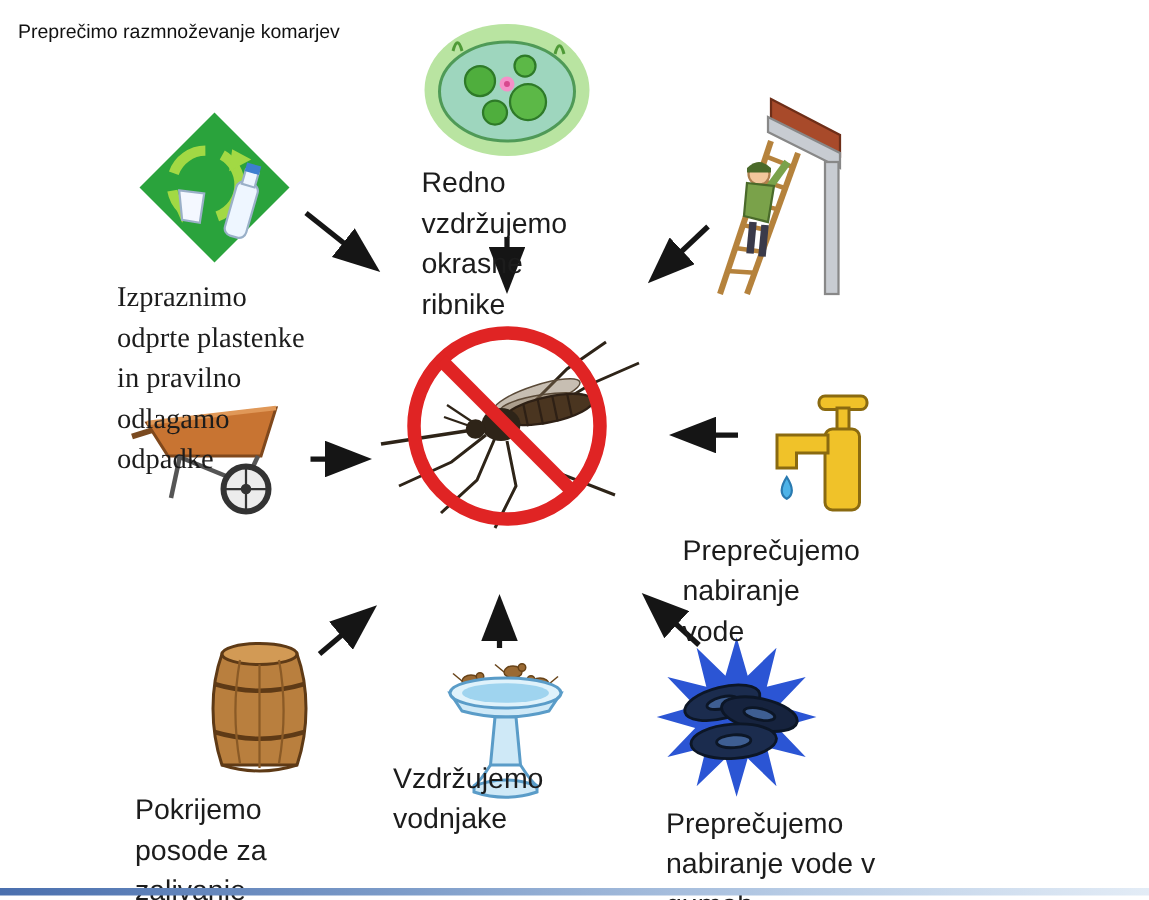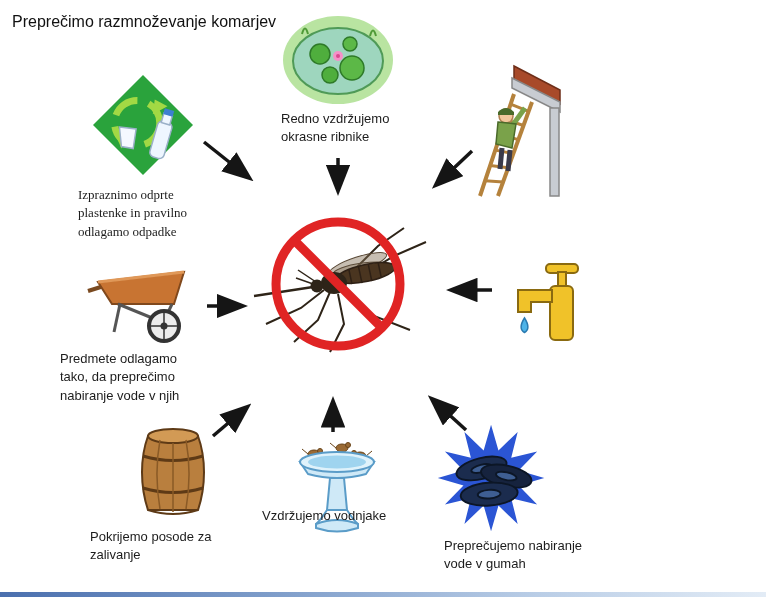--- a/index.html
+++ b/index.html
@@ -1,22 +1,22 @@
 <!DOCTYPE html>
 <html><head>
 <meta charset="utf-8">
 <style>
   html,body{margin:0;padding:0;background:#ffffff;}
   #canvas{
     position:relative;width:766px;height:600px;overflow:hidden;background:#ffffff;
     font-family:"Liberation Sans",sans-serif;color:#1c1c1c;
   }
-  .caption{position:absolute;font-size:13px;line-height:1.42;color:#1c1c1c;}
+  .caption{position:absolute;font-size:19px;line-height:1.42;color:#1c1c1c;}
   .fig{position:absolute;}
-  .title{position:absolute;left:12px;top:13px;font-size:16px;color:#111;}
+  .title{position:absolute;left:12px;top:13px;font-size:13px;color:#111;}
   #arrow-layer{position:absolute;left:0;top:0;pointer-events:none;}
   #bottom-rule{
     position:absolute;left:0;right:0;bottom:3px;height:5px;
     background:linear-gradient(to right,#4a6fae 0%,#7d9cc9 35%,#b9cde6 70%,#e3ecf6 100%);
   }
 </style>
 </head>
 <body>
 
 <div id="canvas">
@@ -177,22 +177,22 @@
       <line x1="333" y1="432" x2="333" y2="403"></line>
       <line x1="466" y1="430" x2="433" y2="400"></line>
     </g>
   </svg>
 
   <div class="caption" style="left:78px;top:186px;width:130px;font-family:Liberation Serif, serif;">Izpraznimo odprte plastenke in pravilno odlagamo odpadke</div>
 
   <div class="caption" style="left:281px;top:110px;width:118px;">Redno vzdržujemo okrasne ribnike</div>
 
 
-  <div class="caption" style="left:60px;top:350px;width:140px;">Predmete odlagamo tako, da preprečimo nabiranje vode v njih</div>
-
+
+  <div class="caption" style="left:455px;top:355px;width:105px;">Preprečujemo nabiranje vode</div>
 
   <div class="caption" style="left:90px;top:528px;width:140px;">Pokrijemo posode za zalivanje</div>
 
   <div class="caption" style="left:262px;top:507px;width:160px;">Vzdržujemo vodnjake</div>
 
   <div class="caption" style="left:432px;top:537px;width:158px;margin-left:12px;">Preprečujemo nabiranje vode v gumah</div>
 
   <div id="bottom-rule"></div>
 
 </div>

